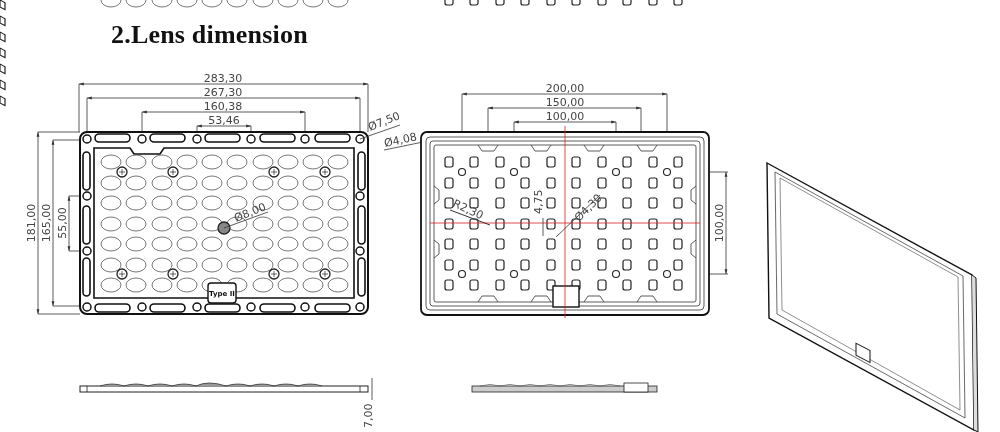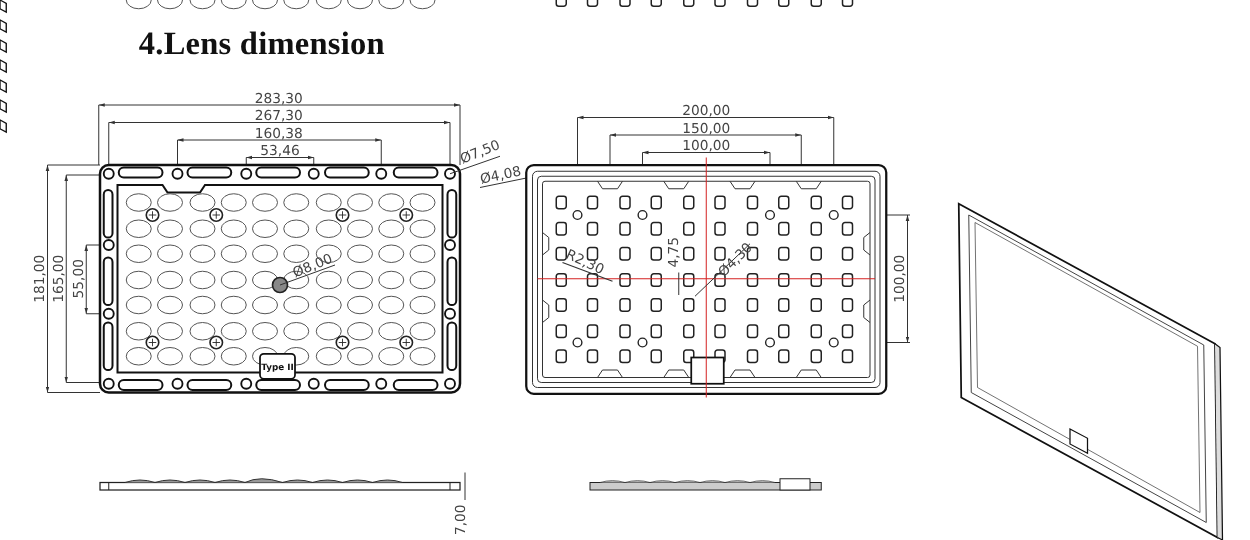--- a/index.html
+++ b/index.html
@@ -5,21 +5,21 @@
   html,body{margin:0;padding:0;background:#fff;}
   body{width:1000px;height:432px;position:relative;overflow:hidden;font-family:"Liberation Sans",sans-serif;}
   .title{position:absolute;left:111px;top:20px;font-family:"Liberation Serif",serif;font-weight:bold;font-size:26px;color:#111;letter-spacing:0.2px;}
   svg{position:absolute;left:0;top:0;}
   .dimtxt{font-family:"DejaVu Sans",sans-serif;font-size:11px;fill:#444;}
   .small{font-family:"DejaVu Sans",sans-serif;font-size:7px;font-weight:bold;fill:#111;}
 </style>
 </head>
 <body>
 
-<div class="title">4.Lens dimension</div>
+<div class="title">2.Lens dimension</div>
 
 <svg width="1000" height="432" viewBox="0 0 1000 432" xmlns="http://www.w3.org/2000/svg">
   <defs>
     <marker id="arr" viewBox="0 0 10 10" refX="10" refY="5" markerWidth="6" markerHeight="6" orient="auto-start-reverse">
       <path d="M0,2 L10,5 L0,8 z" fill="#333"></path>
     </marker>
   </defs>
 
   <g>
 

